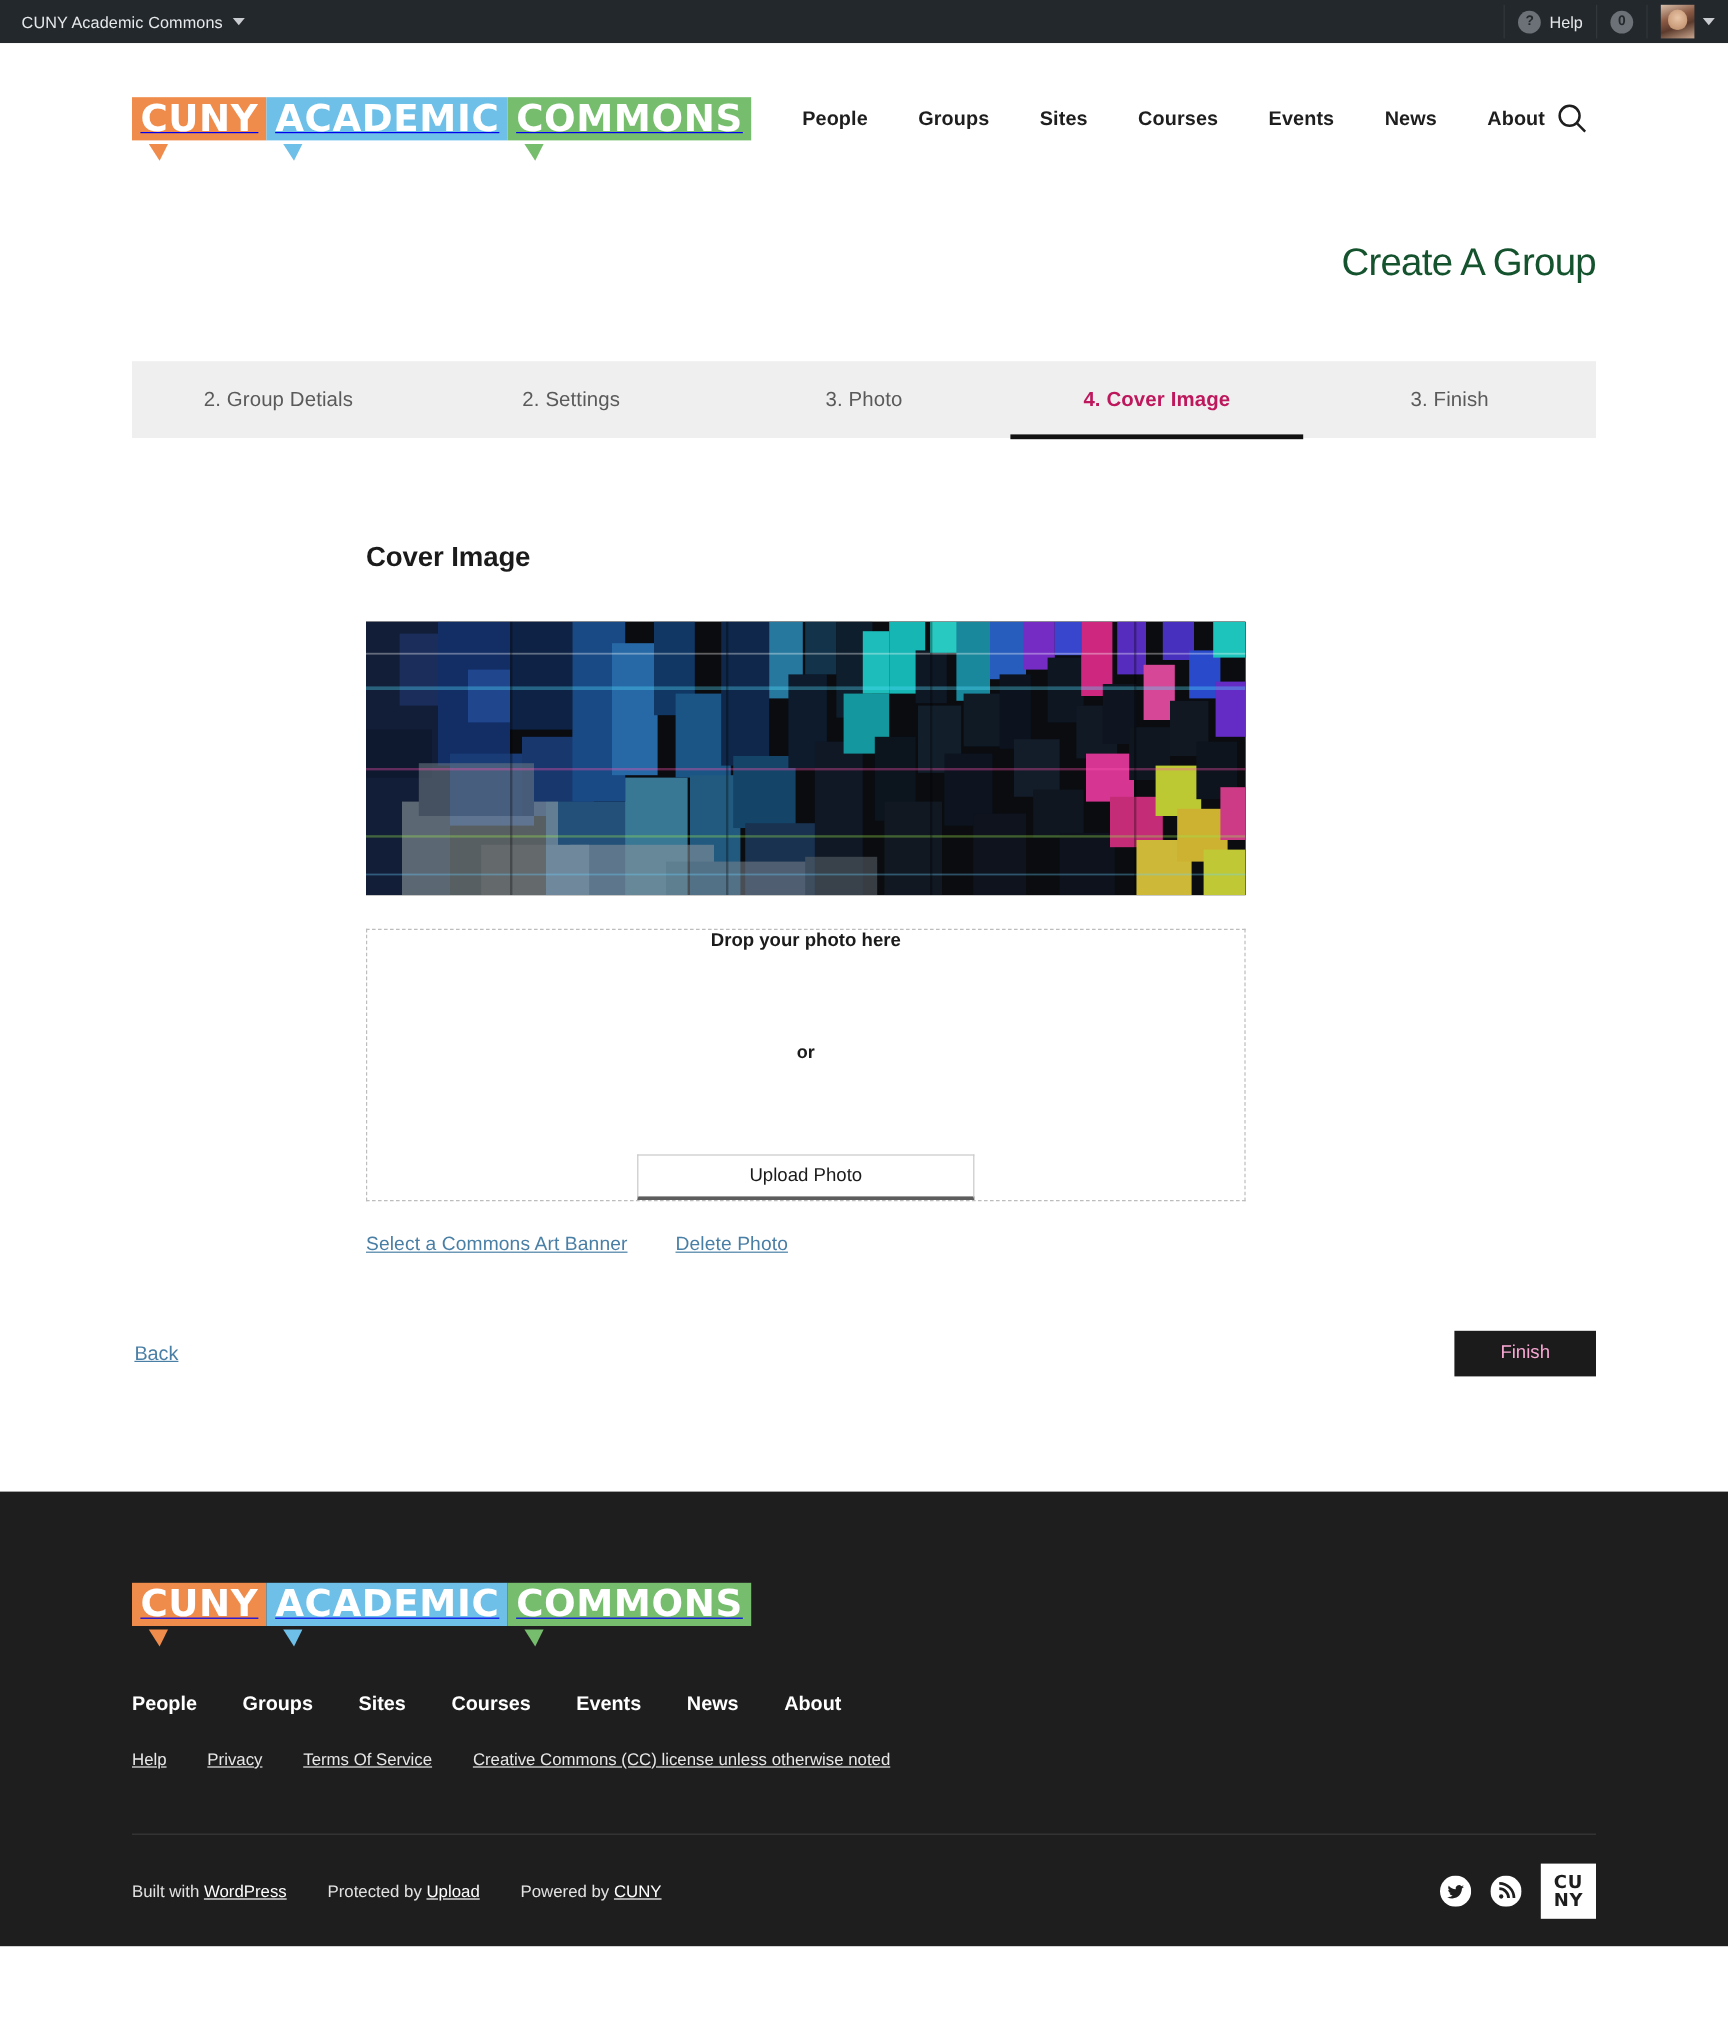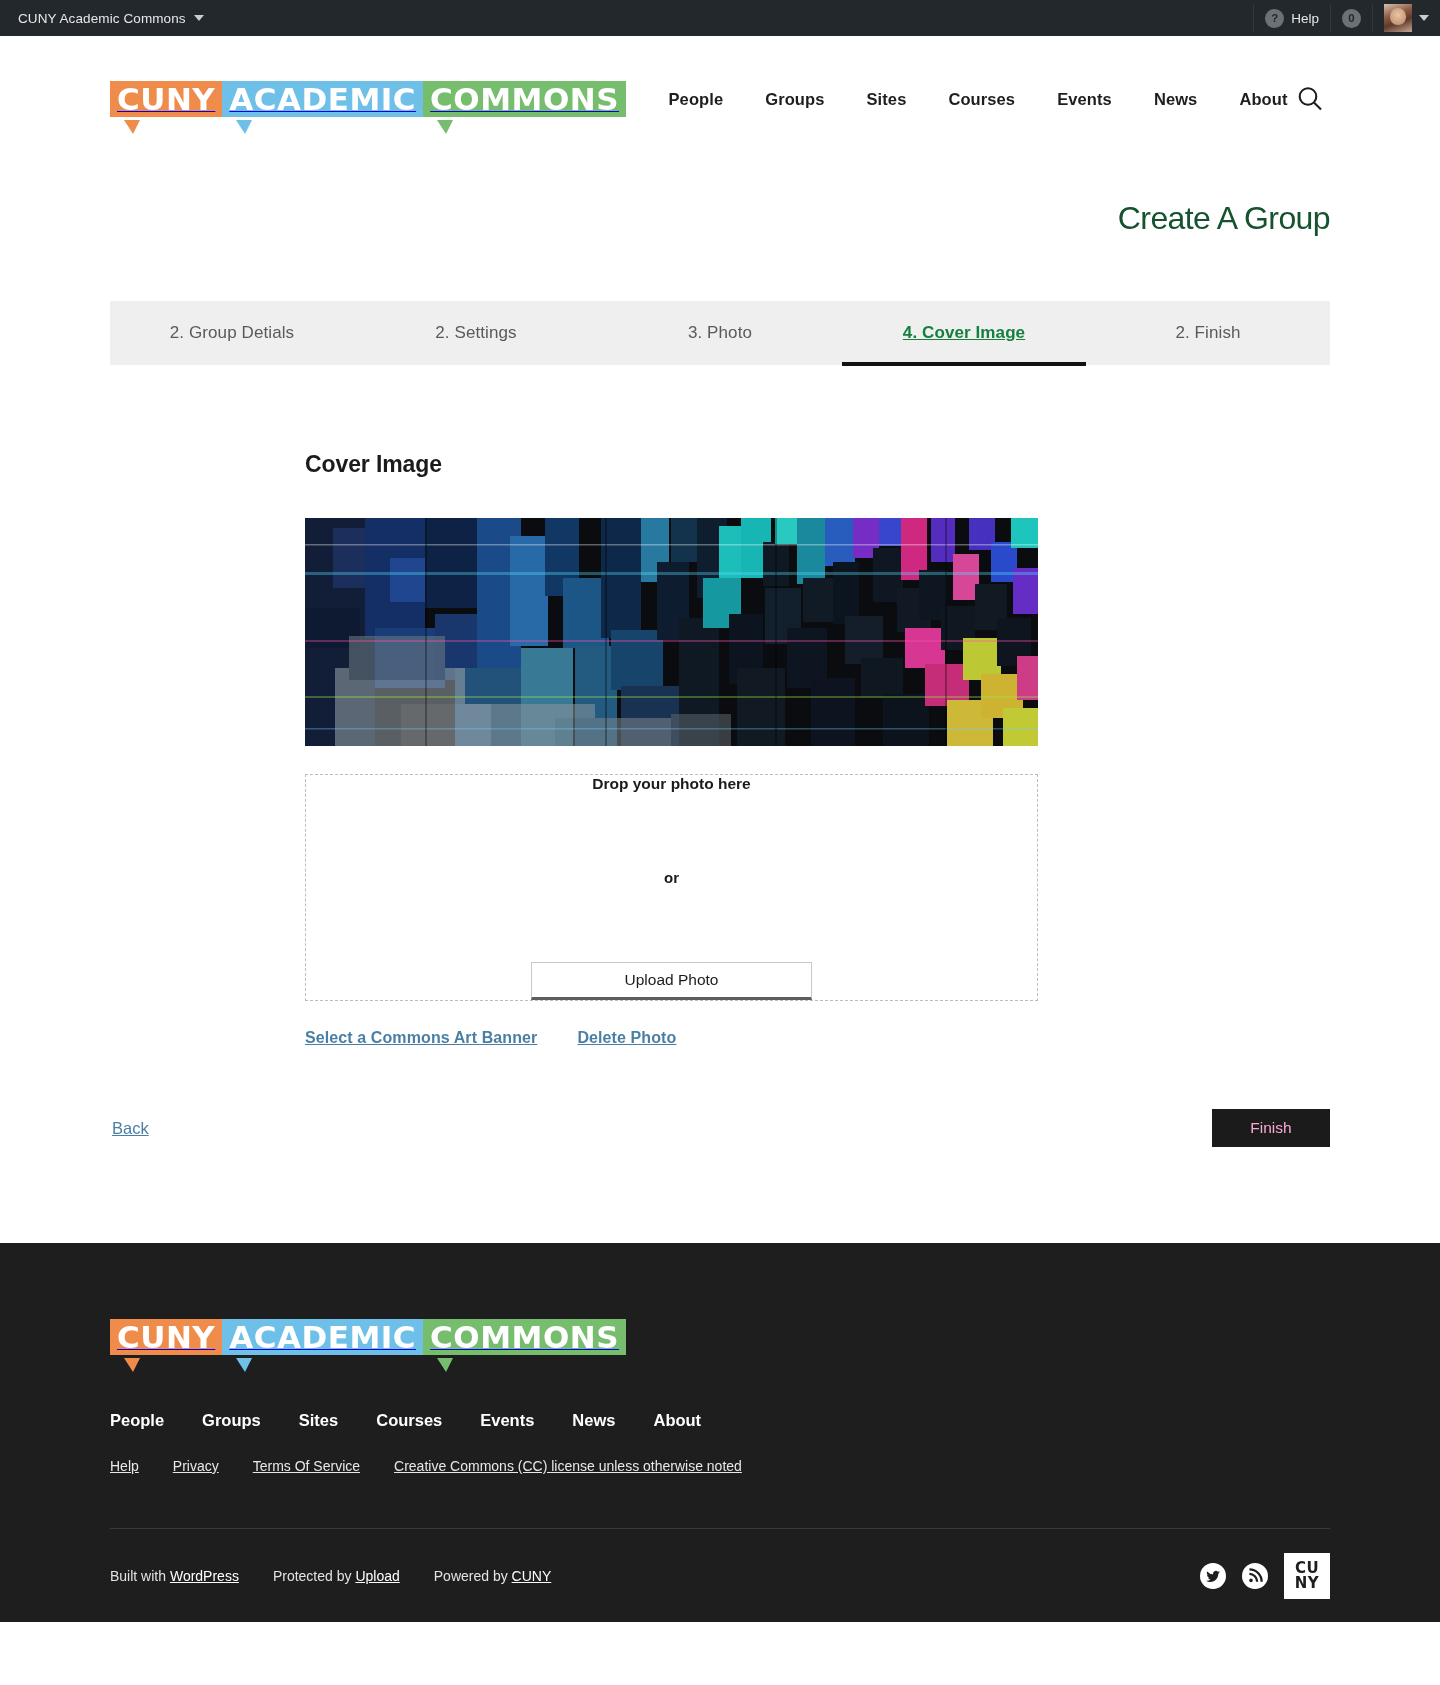--- a/index.html
+++ b/index.html
@@ -144,21 +144,21 @@
     flex: 1;
     display: flex;
     align-items: center;
     justify-content: center;
     font-size: 17px;
     color: #5a5a5a;
     cursor: pointer;
     position: relative;
     letter-spacing: .1px;
   }
-  .tab.is-active { color: #15803d; font-weight: bold; text-decoration: underline; }
+  .tab.is-active { color: #be185d; font-weight: bold; }
   .tab.is-active::after {
     content: "";
     position: absolute;
     left: 0; right: 0; bottom: -1px;
     height: 4px;
     background: #121212;
   }
 
   
   .content-wrap { padding: 0 195px; }
@@ -219,21 +219,20 @@
     display: flex;
     gap: 40px;
     align-items: center;
   }
   .blue-link {
     color: #4a7fa5;
     font-size: 16px;
     text-decoration: underline;
     cursor: pointer;
     letter-spacing: .1px;
-    font-weight: bold;
   }
 
   .nav-row {
     margin: 62px 110px 0 110px;
     display: flex;
     align-items: center;
     justify-content: space-between;
     padding-bottom: 96px;
   }
   .back-link {
@@ -362,21 +361,21 @@
 </div>
 
 <div class="page">
   <h1 class="page-title">Create A Group</h1>
 
   <div class="tabs">
     <div class="tab">2. Group Detials</div>
     <div class="tab">2. Settings</div>
     <div class="tab">3. Photo</div>
     <div class="tab is-active">4. Cover Image</div>
-    <div class="tab">2. Finish</div>
+    <div class="tab">3. Finish</div>
   </div>
 
   <div class="content-wrap">
     <h2 class="section-title">Cover Image</h2>
 
     <div class="cover-preview">
       <svg viewBox="0 0 733 228" preserveAspectRatio="none" aria-hidden="true">
         <rect width="733" height="228" fill="#0b0c10"></rect>
         <g opacity="0.95">
           <rect x="0" y="0" width="70" height="228" fill="#13203a"></rect>

